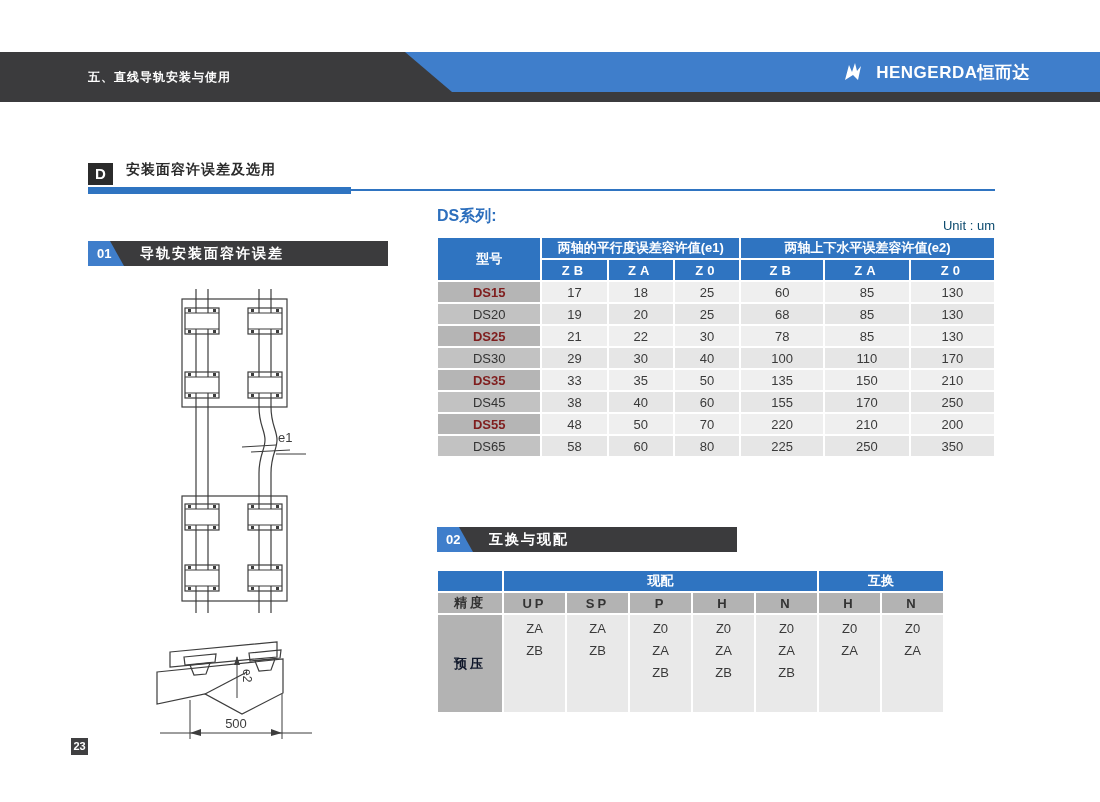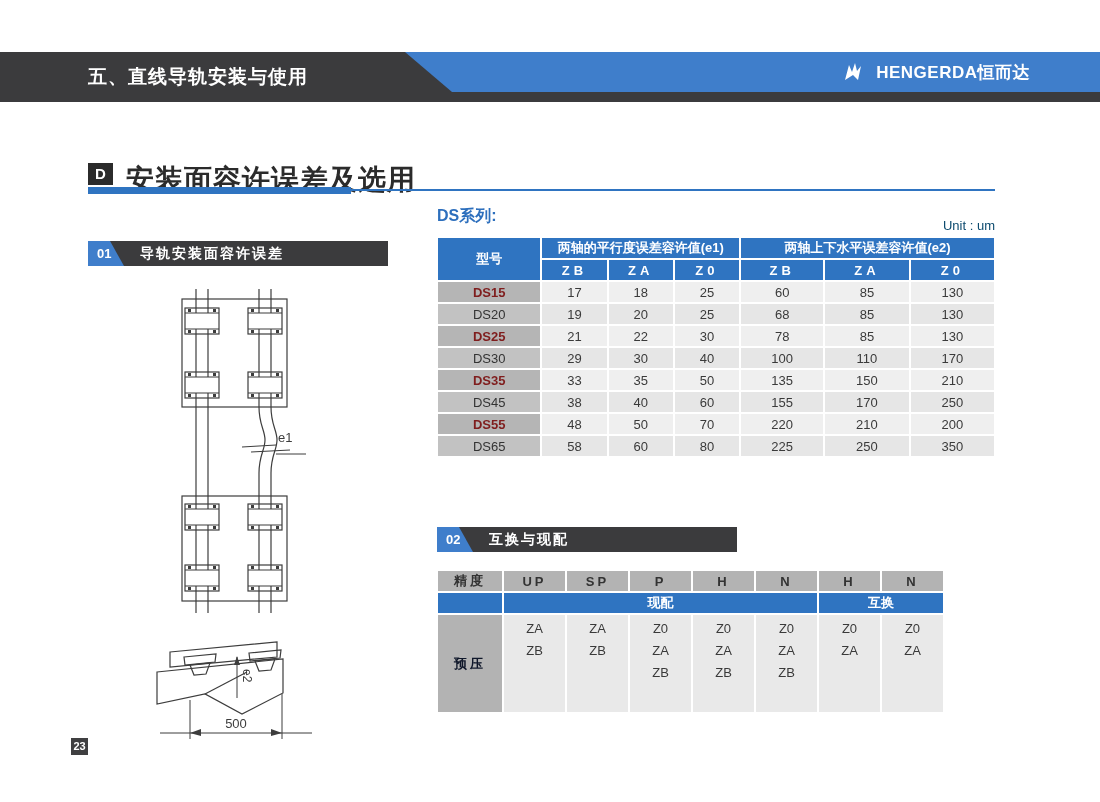--- a/index.html
+++ b/index.html
@@ -2,30 +2,30 @@
 <html><head>
 <meta charset="utf-8">
 <style>
   html,body{margin:0;padding:0;background:#fff;}
   .page{position:relative;width:1100px;height:802px;background:#ffffff;overflow:hidden;
         font-family:"Liberation Sans","DejaVu Sans",sans-serif;color:#333;}
 
   
   .hdr-bar{position:absolute;left:0;top:52px;width:1100px;height:50px;background:#3b3b3d;}
   .hdr-title{position:absolute;left:88px;top:52px;height:50px;line-height:50px;
-             color:#fff;font-size:19px;font-weight:bold;letter-spacing:1px;z-index:3;}
+             color:#fff;font-size:12px;font-weight:bold;letter-spacing:1px;z-index:3;}
   .hdr-blue{position:absolute;left:405px;top:52px;right:0;height:40px;background:#3f7ecb;
             clip-path:polygon(0 0,100% 0,100% 100%,47px 100%);z-index:2;}
   .logo{position:absolute;right:70px;top:0;height:40px;display:flex;align-items:center;gap:12px;}
   .logo-text{color:#fff;font-size:17px;font-weight:bold;letter-spacing:.5px;}
 
   
   .secd-box{position:absolute;left:88px;top:163px;width:25px;height:22px;background:#2b2b2b;
             color:#fff;font-size:15px;font-weight:bold;text-align:center;line-height:22px;}
-  .secd-title{position:absolute;left:126px;top:161px;font-size:28px;font-weight:bold;color:#2b2b2b;letter-spacing:1px;}
+  .secd-title{position:absolute;left:126px;top:161px;font-size:14px;font-weight:bold;color:#2b2b2b;letter-spacing:1px;}
   .secd-underline-thick{position:absolute;left:88px;top:187px;width:263px;height:7px;background:#2f74c1;}
   .secd-underline-thin{position:absolute;left:351px;top:189px;width:644px;height:2px;background:#2f74c1;}
 
   
   .banner{position:absolute;height:25px;}
   .banner .bar{position:absolute;left:18px;top:0;right:0;height:25px;background:#3b3b3d;}
   .banner .num{position:absolute;left:0;top:0;width:36px;height:25px;background:#3f7ecb;
                clip-path:polygon(0 0,22px 0,100% 100%,0 100%);
                color:#fff;font-size:13px;font-weight:bold;line-height:25px;padding-left:9px;box-sizing:border-box;z-index:2;}
   .banner .txt{position:absolute;left:52px;top:0;height:25px;line-height:25px;color:#fff;
@@ -203,35 +203,35 @@
       <col style="width:64px">
         <col style="width:61px">
         <col style="width:61px">
         <col style="width:61px">
       <col style="width:61px">
         <col style="width:61px">
         <col style="width:61px">
         <col style="width:61px">
     </colgroup>
     <thead>
+      <tr>
+        <th class="th-blue"></th>
+        <th class="th-blue" colspan="5">现配</th>
+        <th class="th-blue" colspan="2">互换</th>
+      </tr>
       <tr id="t2-prec">
         <th class="th-gray">精度</th>
       <th class="th-gray">UP</th>
           <th class="th-gray">SP</th>
           <th class="th-gray">P</th>
           <th class="th-gray">H</th>
           <th class="th-gray">N</th>
           <th class="th-gray">H</th>
           <th class="th-gray">N</th>
         </tr>
-      <tr>
-        <th class="th-blue"></th>
-        <th class="th-blue" colspan="5">现配</th>
-        <th class="th-blue" colspan="2">互换</th>
-      </tr>
     </thead>
     <tbody>
       <tr id="t2-preload">
         <td class="preload-label">预压</td>
       <td class="preload-cell">
             <div>ZA</div>
             <div>ZB</div>
           </td>
           <td class="preload-cell">
             <div>ZA</div>

